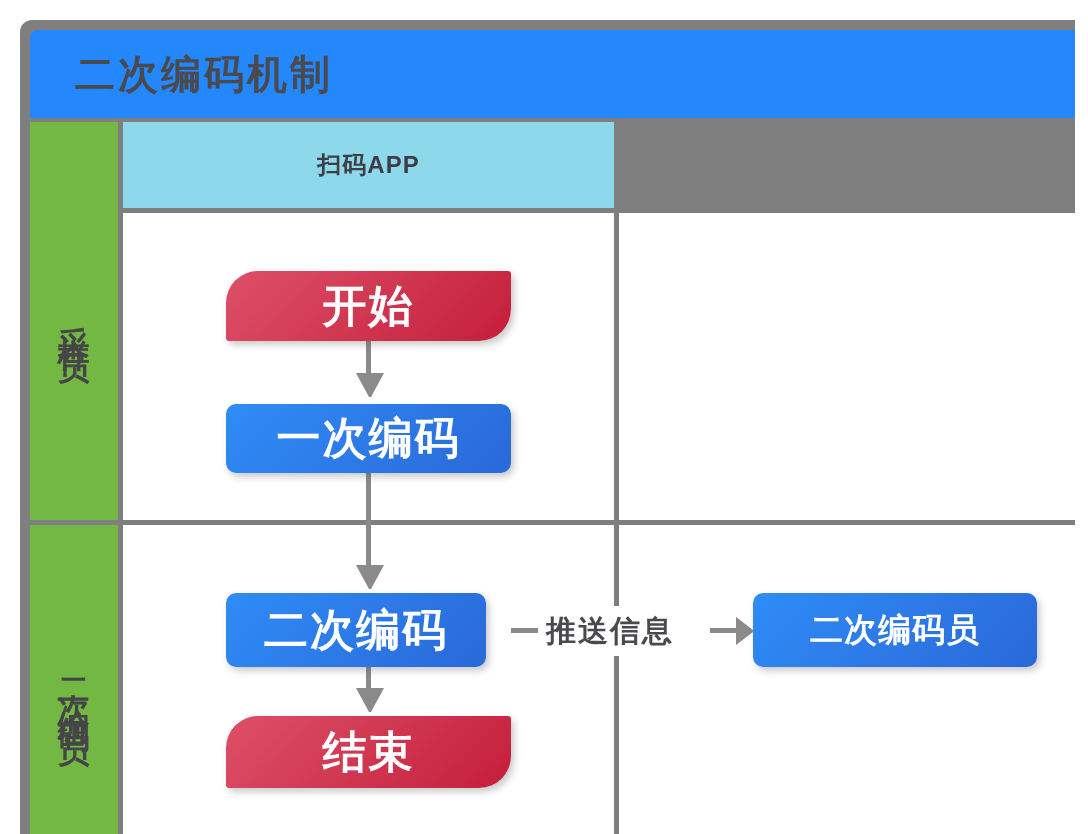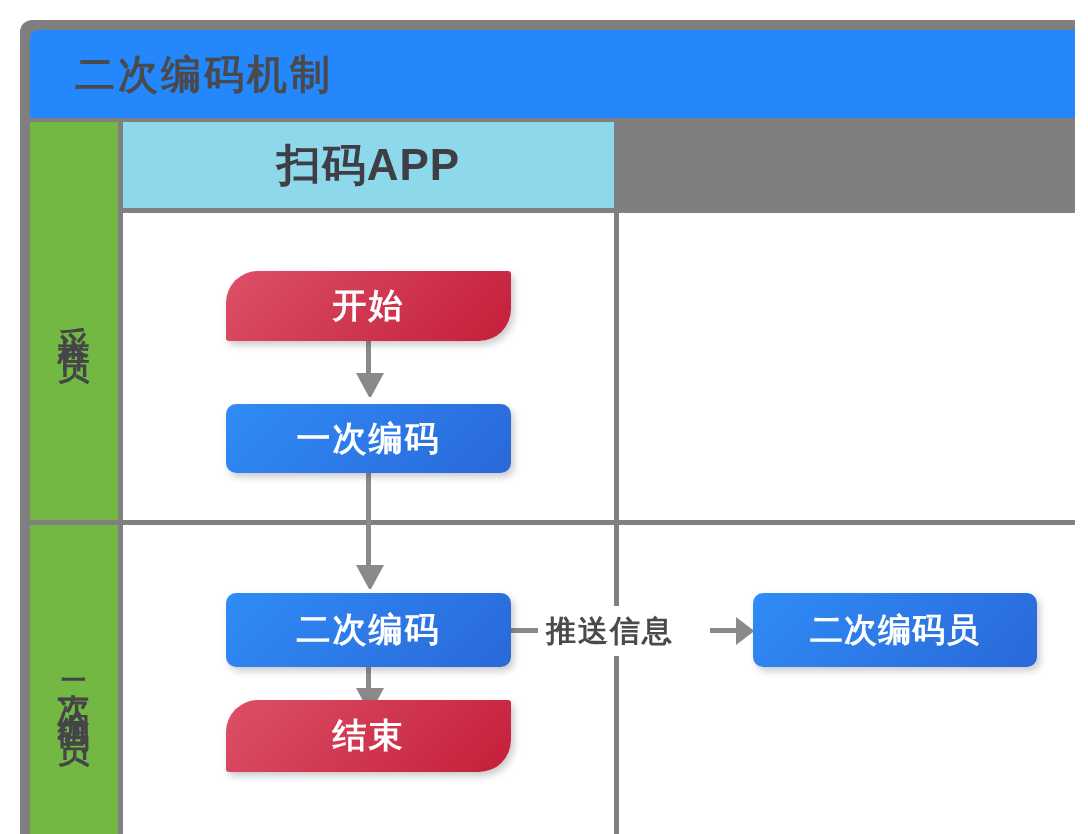--- a/index.html
+++ b/index.html
@@ -56,50 +56,50 @@
     line-height: 1;
   }
 
   .col-header {
     background: var(--header_bg);
     display: flex; align-items: center; justify-content: center;
   }
   .header-app  { left: 97px;  top: 96px; width: 491px; height: 86px; }
   .header-lims { left: 593px; top: 96px; width: 491px; height: 86px; }
   .col-header-label {
-    font-size: 44px; font-weight: bold; color: #3E3E44;
+    font-size: 24px; font-weight: bold; color: #3E3E44;
     letter-spacing: 1px;
   }
 
   .cell { background: #FFFFFF; }
   .cell-app-r1  { left: 97px;  top: 187px; width: 491px; height: 307px; }
   .cell-lims-r1 { left: 593px; top: 187px; width: 491px; height: 307px; }
   .cell-app-r2  { left: 97px;  top: 499px; width: 491px; height: 329px; }
   .cell-lims-r2 { left: 593px; top: 499px; width: 491px; height: 329px; }
 
   .shape {
     display: flex; align-items: center; justify-content: center;
     color: var(--flow_text);
     font-weight: bold;
-    font-size: 34px;
+    font-size: 44px;
     letter-spacing: 2px;
     box-shadow: 3px 4px 7px rgba(70,70,70,0.28);
   }
   .shape-red {
     background: linear-gradient(135deg, var(--flow_red_light) 0%, var(--flow_red_dark) 100%);
     border-radius: 32px 3px 32px 3px;
   }
   .shape-blue {
     background: linear-gradient(135deg, var(--flow_blue_light) 0%, var(--flow_blue_dark) 100%);
     border-radius: 10px;
   }
   .shape-start { left: 200px; top: 245px; width: 285px; height: 70px; }
   .shape-box1  { left: 200px; top: 378px; width: 285px; height: 69px; }
-  .shape-box2  { left: 200px; top: 567px; width: 285px; height: 74px; }
-  .shape-end   { left: 200px; top: 674px; width: 285px; height: 72px; }
+  .shape-box2  { left: 200px; top: 567px; width: 260px; height: 74px; }
+  .shape-end   { left: 200px; top: 690px; width: 285px; height: 72px; }
   .shape-lims  { left: 727px; top: 567px; width: 284px; height: 74px; font-size: 33px; letter-spacing: 1px; }
 
   .arrow-shaft-v { width: 5px; background: var(--arrow_gray); }
   .arrow-shaft-h { height: 5px; background: var(--arrow_gray); }
   .arrow-head-down {
     width: 0; height: 0;
     border-left: 13px solid transparent;
     border-right: 13px solid transparent;
     border-top: 24px solid var(--arrow_gray);
   }

